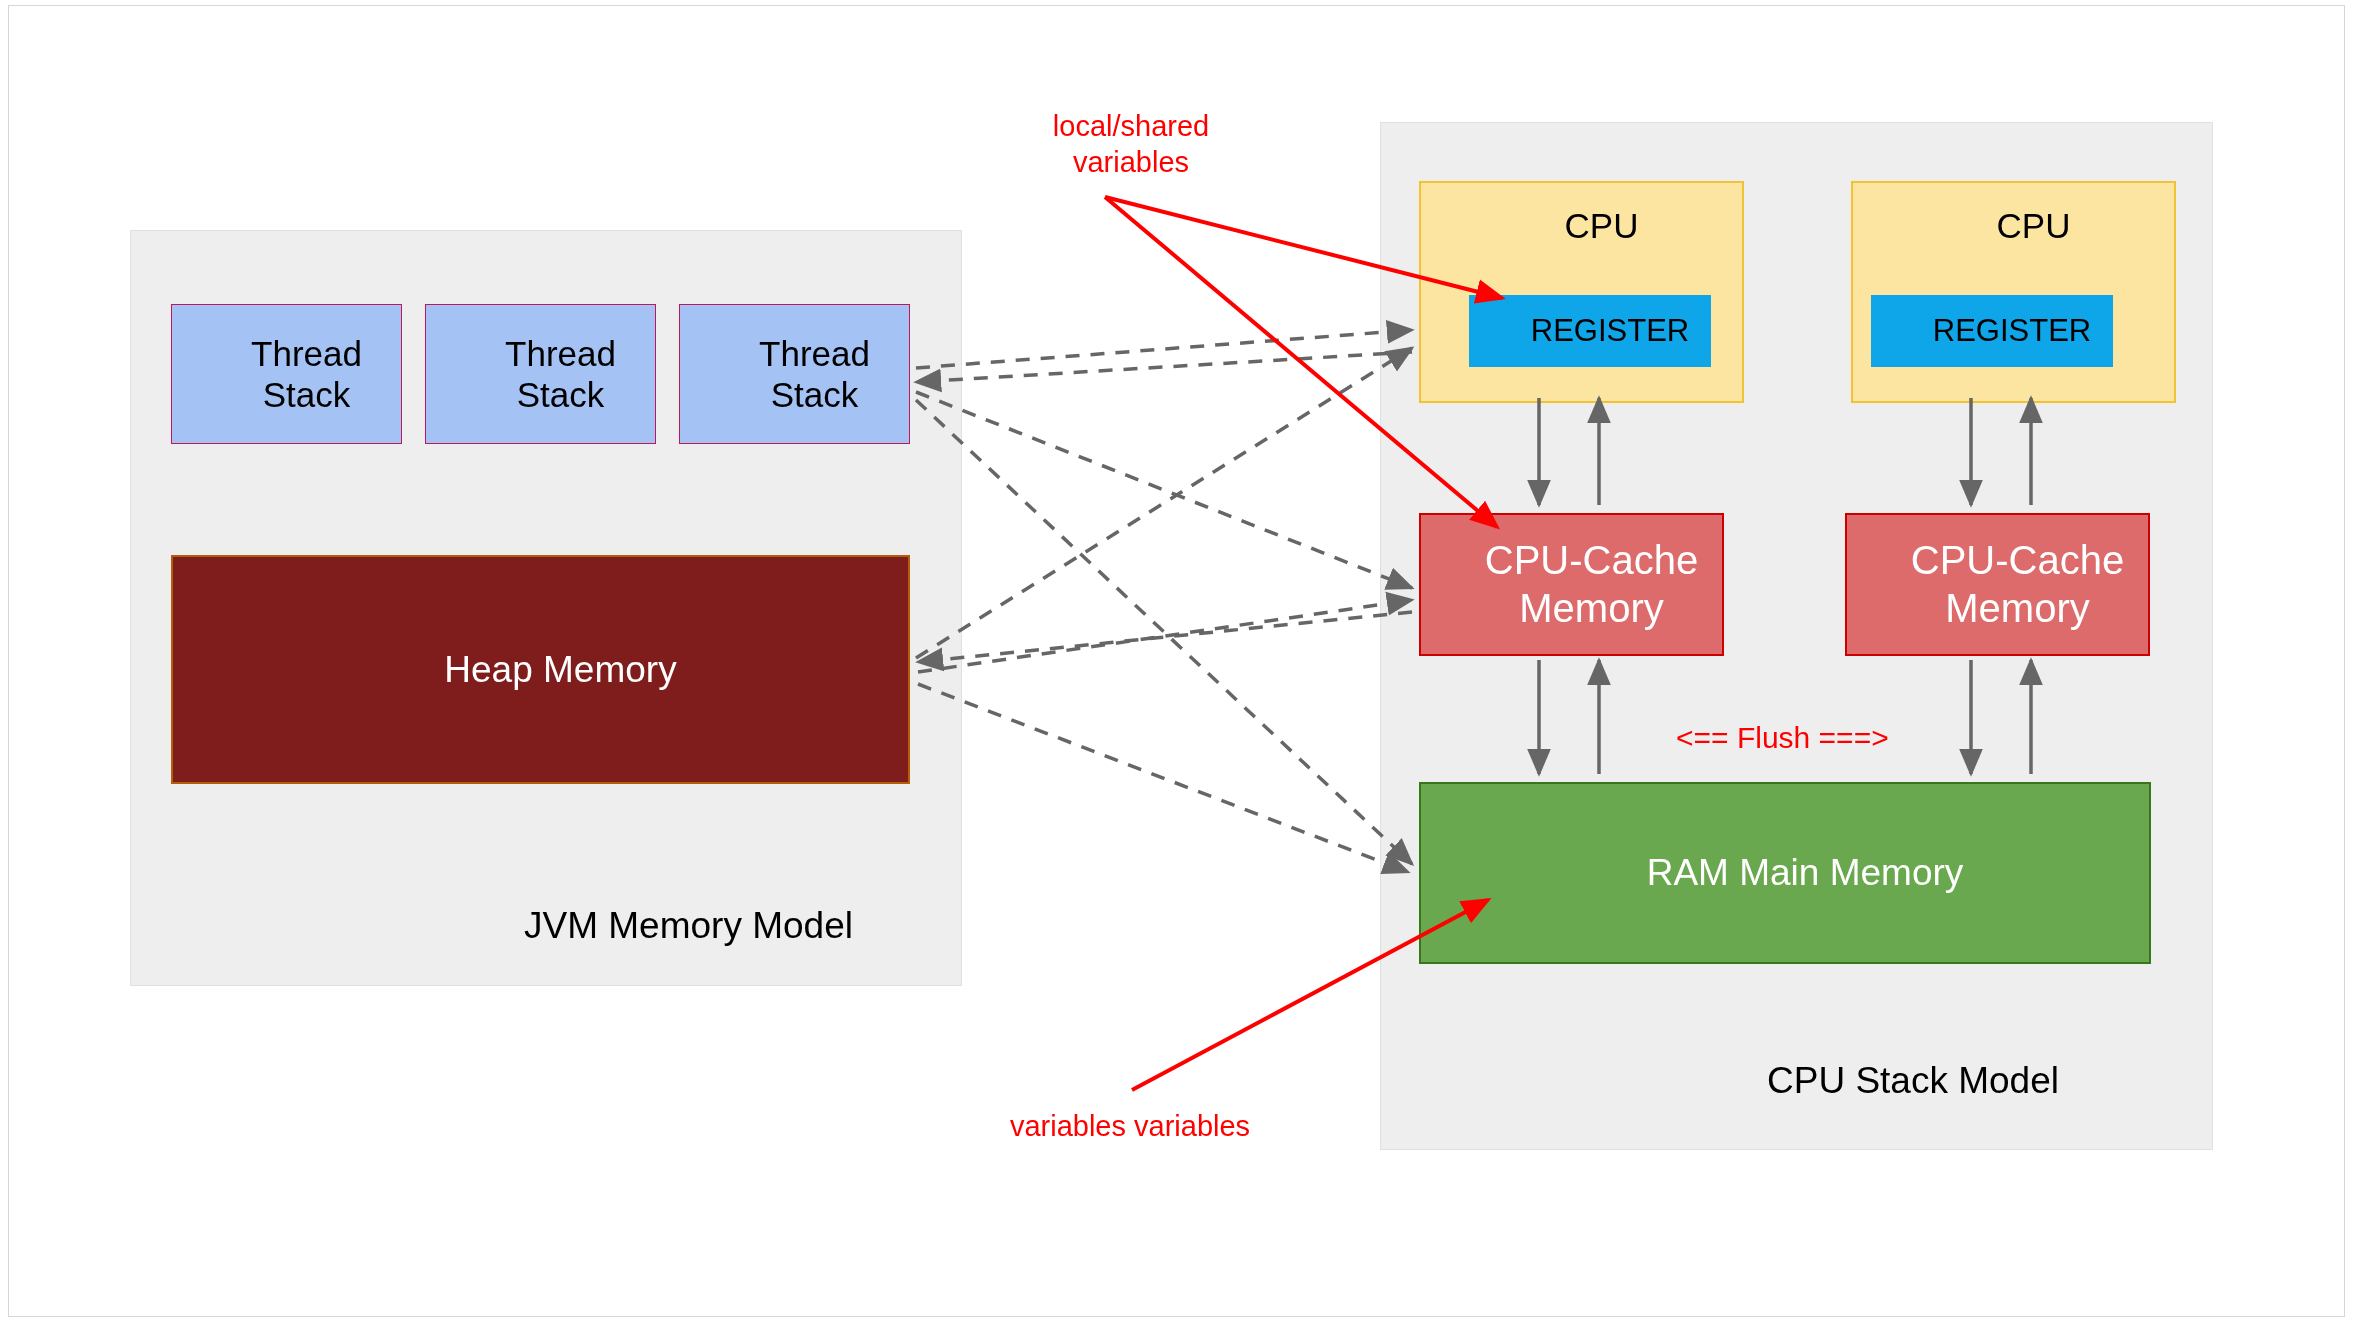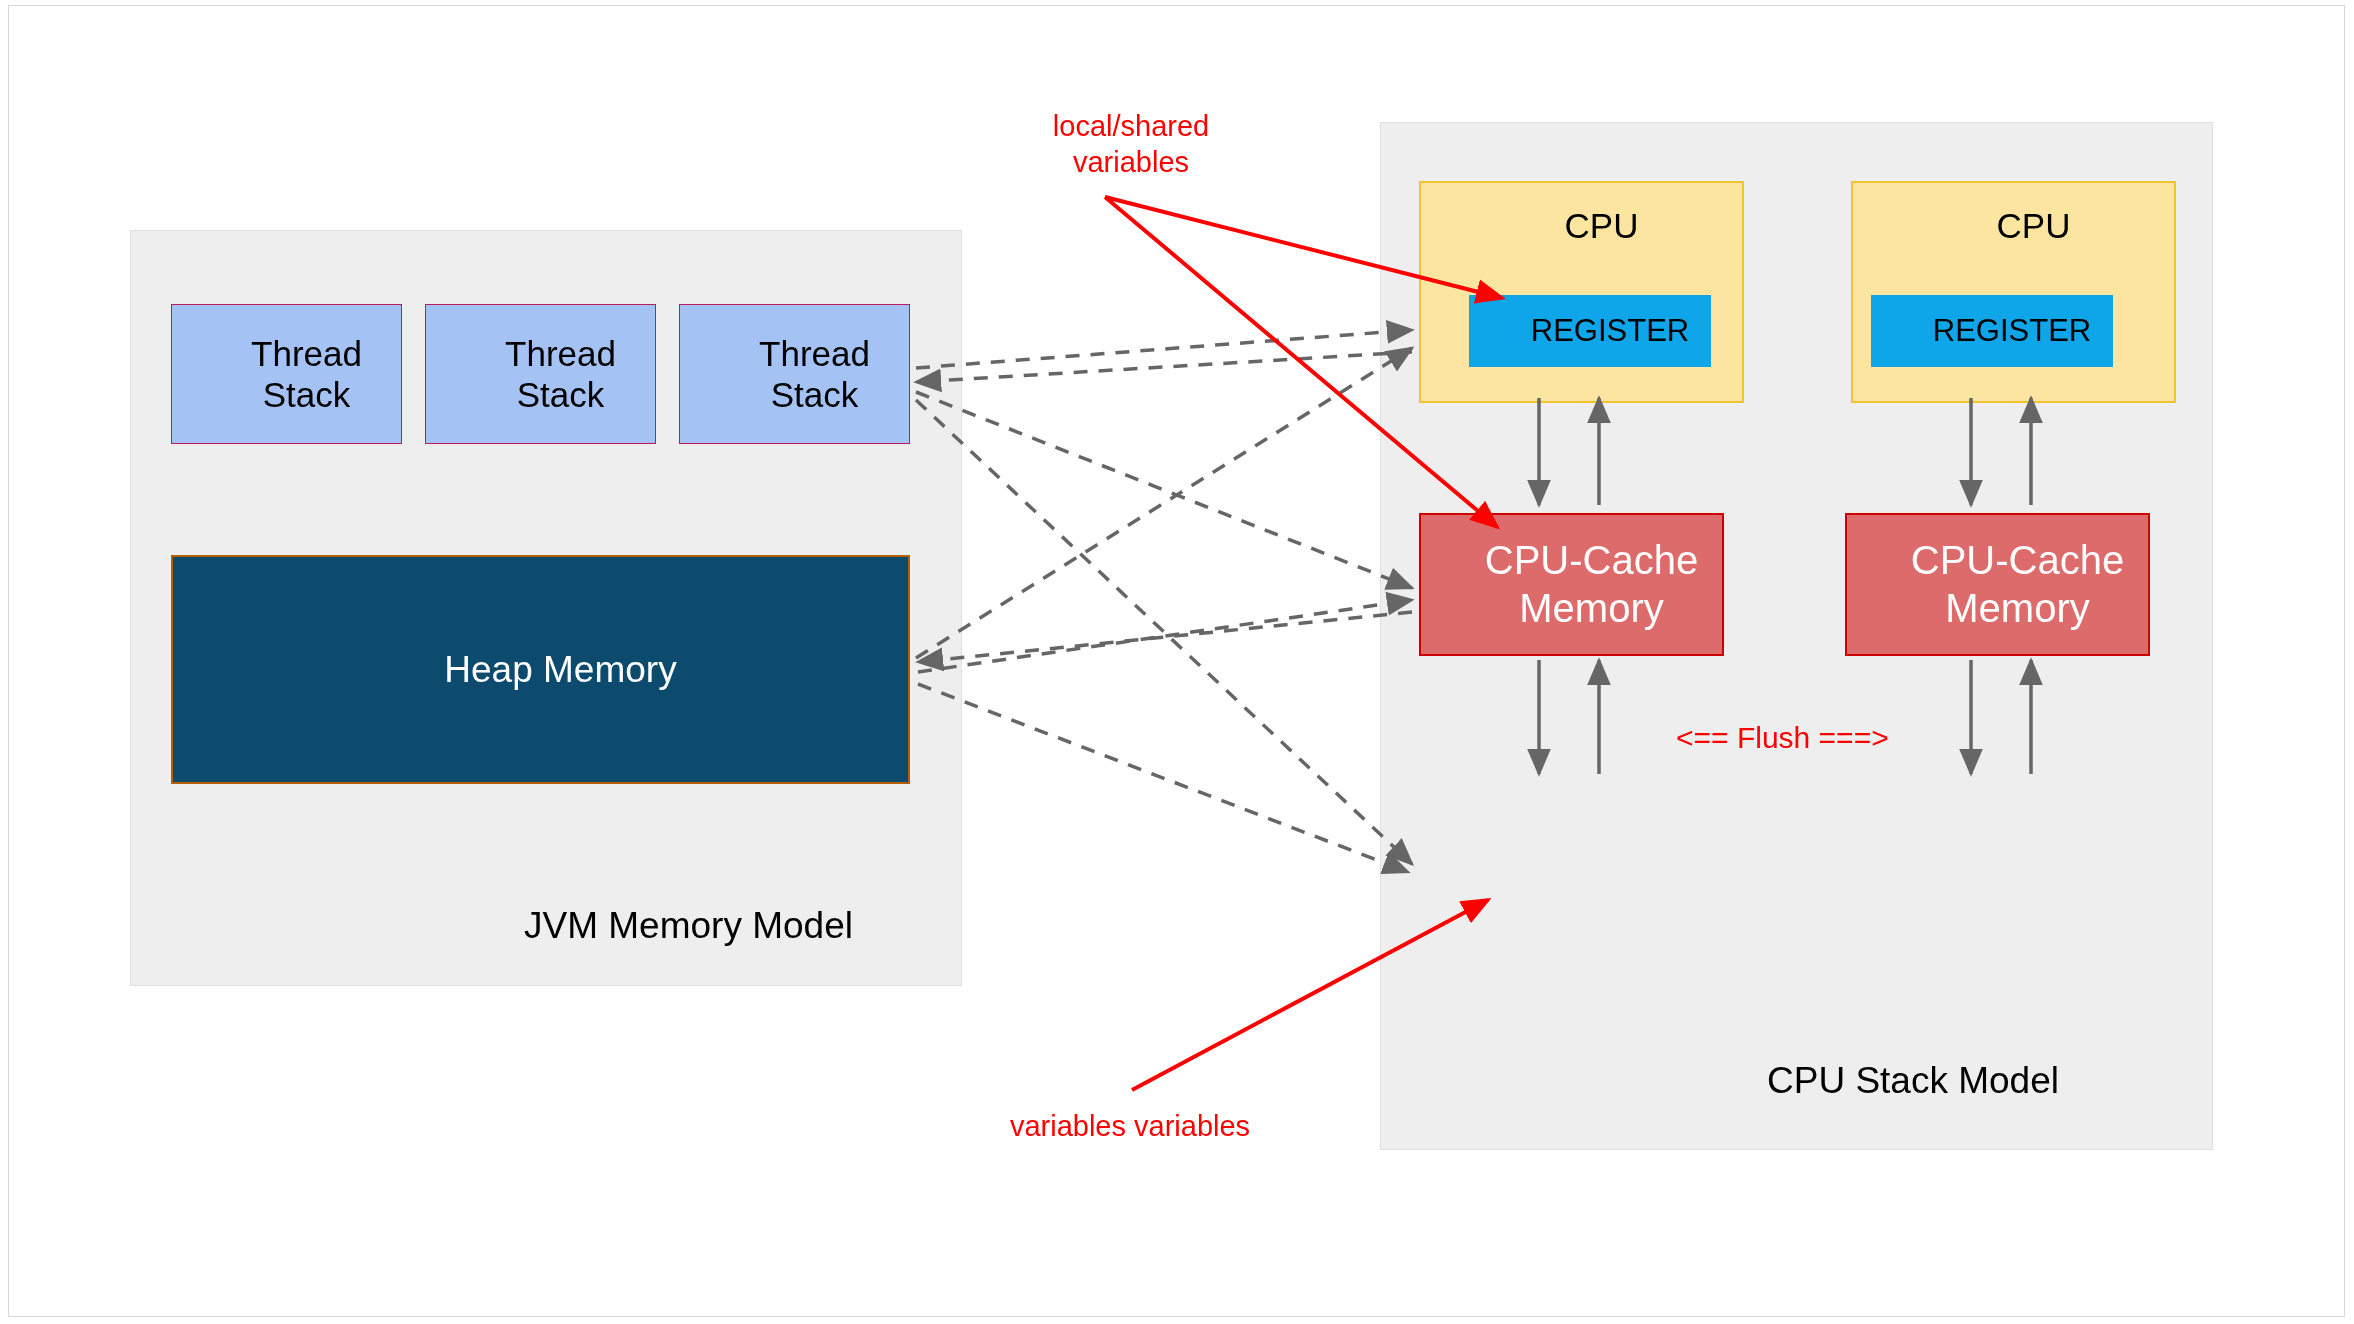--- a/index.html
+++ b/index.html
@@ -51,21 +51,21 @@
     padding-left: 40px;
   }
 
   .thread-stack {
     background: #a4c2f4;
     border: 1px solid #be185d;
     color: #000000;
     font-size: 35px;
   }
   .heap {
-    background: #0c4a6e;
+    background: #7f1d1d;
     border: 2px solid #b45f06;
     color: #ffffff;
     font-size: 37px;
   }
   .cpu {
     background: #fce5a0;
     border: 2px solid #f1c232;
     color: #000000;
     font-size: 35px;
     align-items: flex-start;
@@ -143,20 +143,21 @@
   <div class="box register" style="left:1469px; top:295px; width:242px; height:72px;">REGISTER</div>
 
   <div class="box cpu" style="left:1851px; top:181px; width:325px; height:222px;">CPU</div>
   <div class="box register" style="left:1871px; top:295px; width:242px; height:72px;">REGISTER</div>
 
   <div class="box cache" style="left: 1419px; top: 513px; width: 305px; height: 143px; white-space: pre-line;">CPU-Cache
 Memory</div>
   <div class="box cache" style="left: 1845px; top: 513px; width: 305px; height: 143px; white-space: pre-line;">CPU-Cache
 Memory</div>
 
+  <div class="box ram" style="left:1419px; top:782px; width:732px; height:182px;">RAM Main Memory</div>
 
   <div class="flush-label" style="left:1676px; top:721px;">&lt;== Flush ===&gt;</div>
 
   <div class="panel-title" style="left:1767px; top:1060px;">CPU Stack Model</div>
 
   <div class="annot" style="left: 1011px; top: 102px; width: 240px; white-space: pre-line;">local/shared
 variables</div>
 
   <div class="annot" style="left:1000px; top:1102px; width:260px;">variables variables</div>
 

